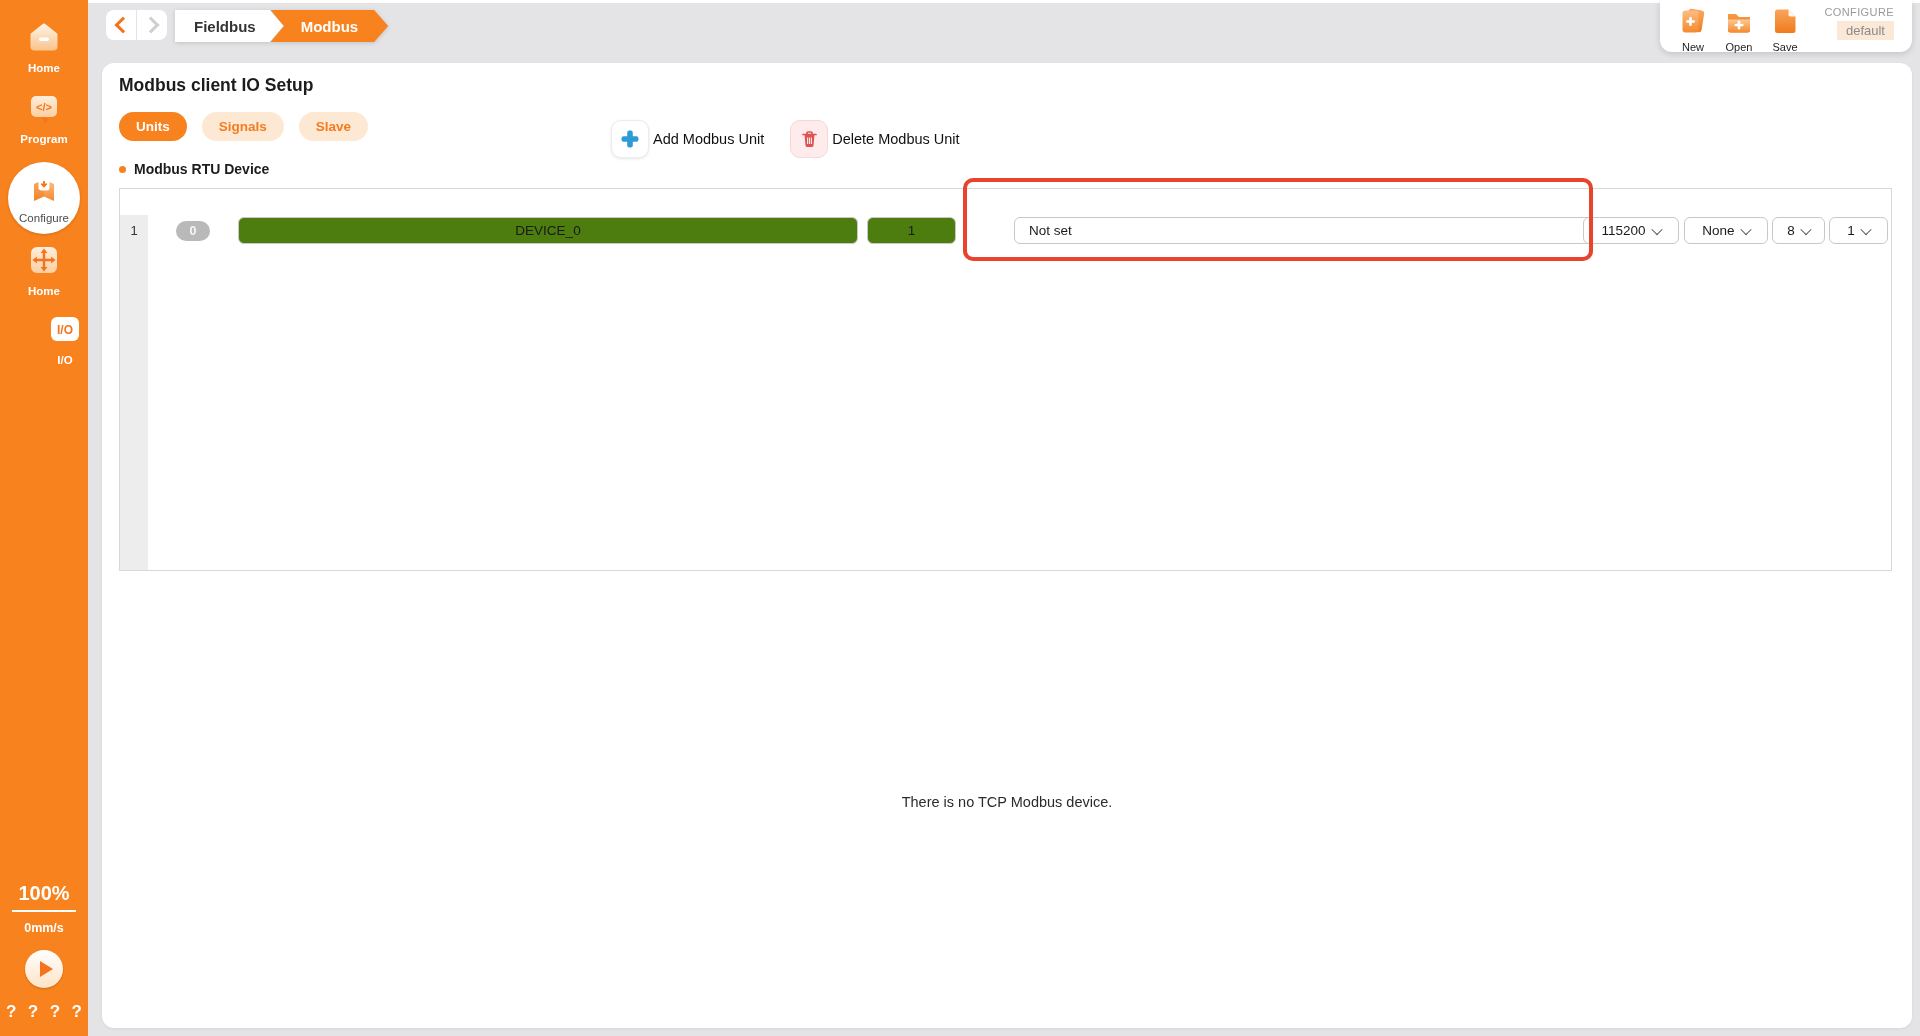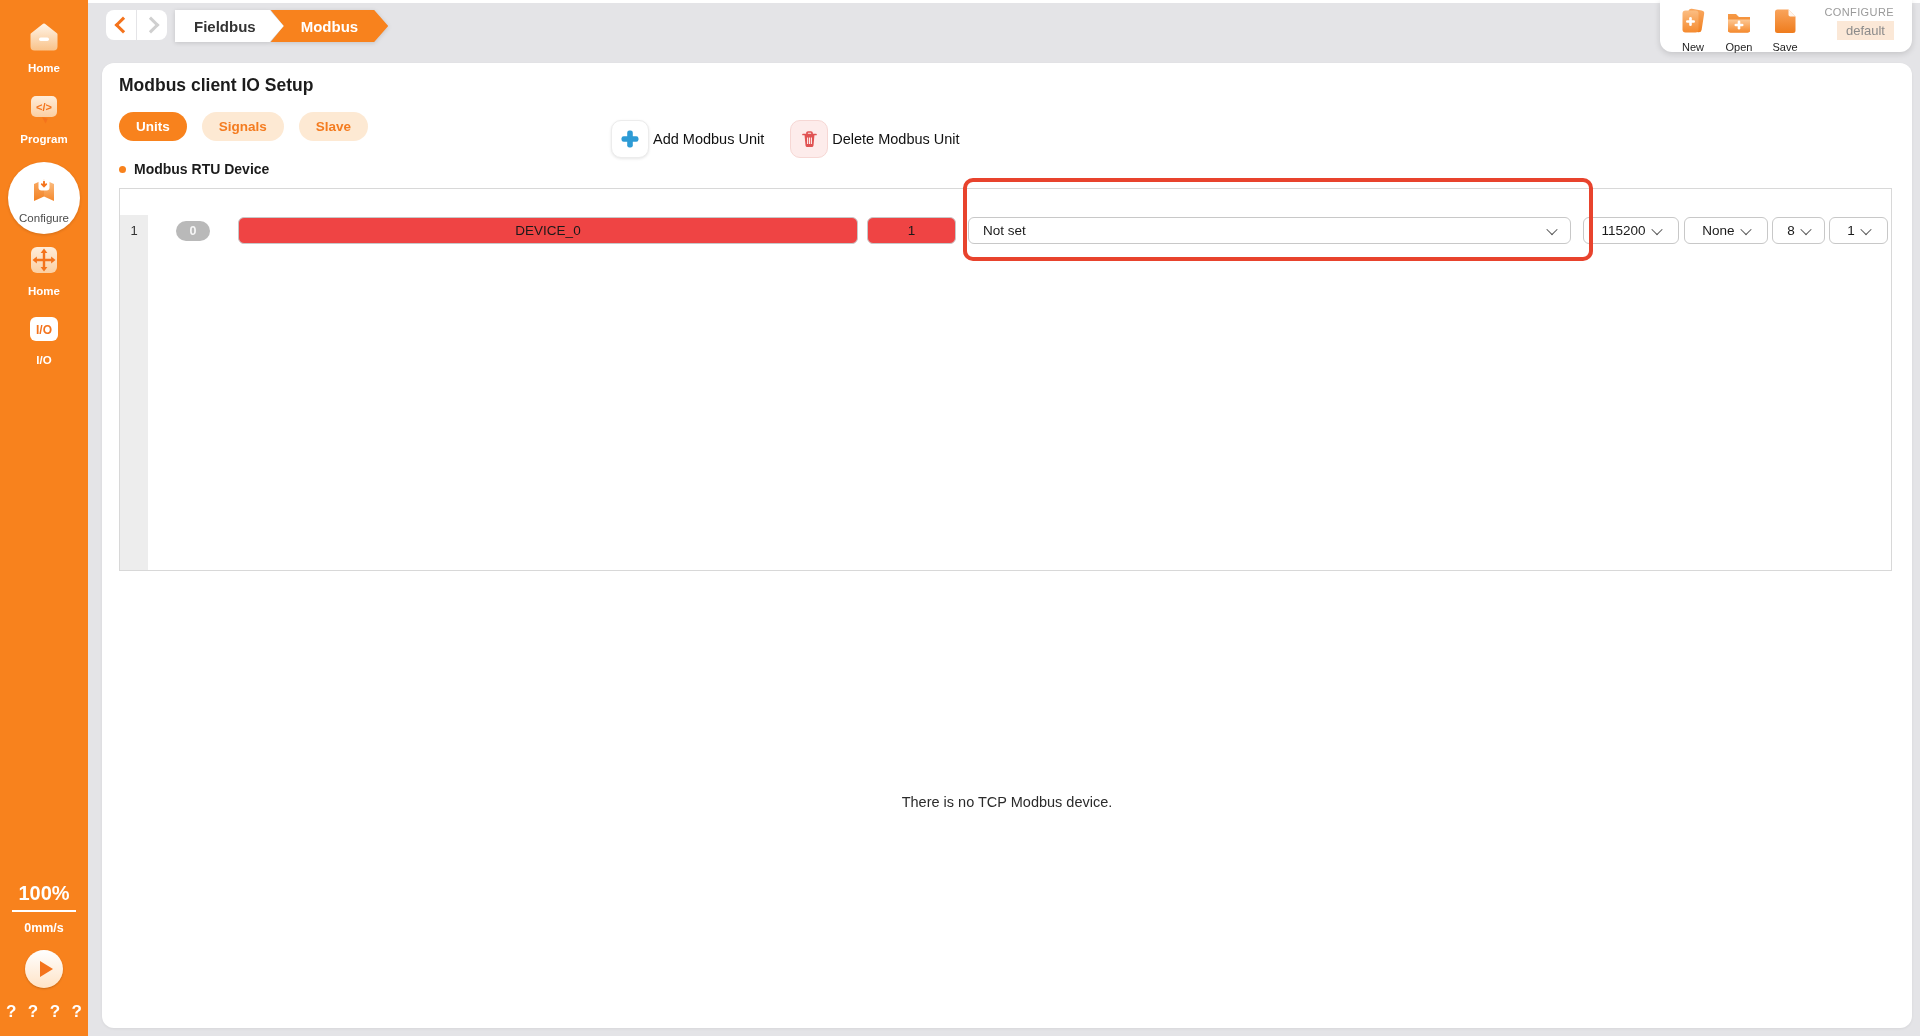--- a/index.html
+++ b/index.html
@@ -65,25 +65,25 @@
   
   .tbl{position:absolute;left:17px;top:125px;width:1773px;height:383px;border:1px solid #d8d8d8;box-sizing:border-box;background:#ffffff;}
   .thead{position:absolute;left:0;top:0;right:0;height:26px;background:#e3e3e3;}
   .thead .corner{position:absolute;left:0;top:0;width:28px;height:26px;background:#d9d9d9;}
   .th{position:absolute;top:0;height:26px;line-height:26px;font-size:13.5px;color:#1a1a1a;text-align:center;}
   .numcol{position:absolute;left:0;top:26px;bottom:0;width:28px;background:#ededed;}
   .trow{position:absolute;left:0;top:26px;right:0;height:32px;}
   .rowidx{position:absolute;left:0;top:0;width:28px;height:32px;line-height:32px;text-align:center;font-size:13px;color:#333;}
   .badge{position:absolute;left:56px;top:6px;width:34px;height:20px;border-radius:10px;background:#b9b9b9;color:#f7f7f7;
     font-size:12.5px;font-weight:600;display:flex;align-items:center;justify-content:center;}
-  .cellinput{position:absolute;top:2px;height:27px;box-sizing:border-box;border:1px solid #c8c8c8;border-radius:6px;background:#ef4444;
+  .cellinput{position:absolute;top:2px;height:27px;box-sizing:border-box;border:1px solid #c8c8c8;border-radius:6px;background:#4d7c0f;
     font-family:"Liberation Sans",sans-serif;font-size:13.5px;color:#1a1a1a;text-align:center;padding:0;}
   .dd{position:absolute;top:2px;height:27px;box-sizing:border-box;border:1px solid #c8c8c8;border-radius:6px;background:#fff;
     display:flex;align-items:center;font-size:13.5px;color:#1a1a1a;cursor:pointer;}
-  .dd.spread{justify-content:space-between;padding:0 14px;}
+  .dd.spread{justify-content:space-between;padding:0 14px;margin-left:46px;}
   .dd.centered{justify-content:center;gap:7px;}
   .chevD{width:7px;height:7px;border-right:1.7px solid #555;border-bottom:1.7px solid #555;transform:rotate(45deg) translate(-1px,-1px);}
   .redbox{position:absolute;left:861px;top:115px;width:622px;height:75px;border:4px solid #e8432d;border-radius:10px;pointer-events:none;z-index:5;}
   .empty-msg{position:absolute;left:0;right:0;top:731px;text-align:center;font-size:14.5px;color:#2b2b2b;}
 </style>
 </head>
 <body>
 
 <div class="screen">
   <div class="topstrip"></div>
@@ -163,21 +163,21 @@
             <path d="M17 5.5 l-3.4 4.4 h6.8 z"></path>
               <path d="M17 28.5 l-3.4-4.4 h6.8 z"></path>
             <path d="M5.5 17 l4.4-3.4 v6.8 z"></path>
               <path d="M28.5 17 l-4.4-3.4 v6.8 z"></path>
           </g>
         </svg>
       </span>
       <span class="lbl">Home</span>
     </div>
 
-    <div class="nav-item" style="top:312px;">
+    <div class="nav-item" style="top:312px;margin-left:21px;">
       <span>
         <svg width="34" height="34" viewBox="0 0 34 34">
           <rect x="3" y="5" width="28" height="24" rx="6" fill="#ffffff"></rect>
           <text x="17" y="22" text-anchor="middle" font-family="Liberation Sans,sans-serif" font-size="12" font-weight="bold" fill="#f4731c">I/O</text>
         </svg>
       </span>
       <span class="lbl">I/O</span>
     </div>
 
     <div class="speed">

